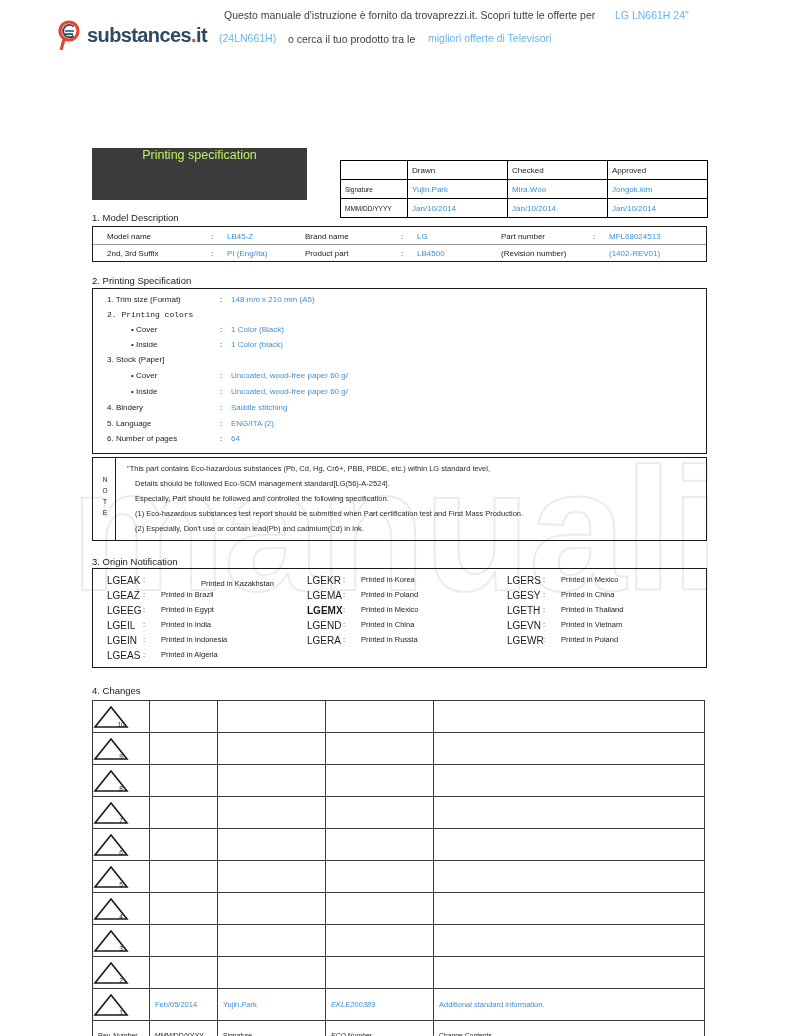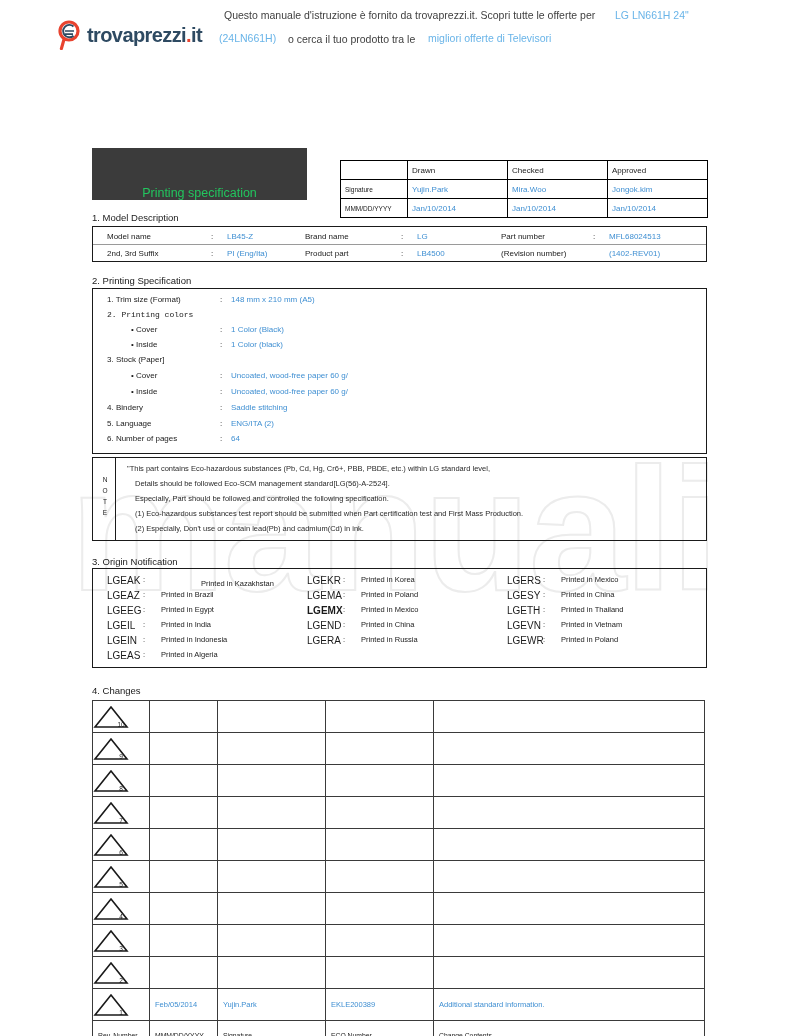--- a/index.html
+++ b/index.html
@@ -84,23 +84,23 @@
     left: 0; top: 0;
     width: 800px; height: 1036px;
     z-index: 2;
   }
 
   .title-box {
     position: absolute;
     left: 92px; top: 148px;
     width: 215px; height: 52px;
     background: #3b3b3b;
-    color: #22c55e;
+    color: #bef264;
     display: flex;
-    align-items: flex-end;
+    align-items: flex-start;
     justify-content: center;
     font-size: 12.5px;
   }
 
   
   .appr {
     position: absolute;
     left: 340px; top: 160px;
     width: 368px;
     border-collapse: collapse;
@@ -179,21 +179,21 @@
   #changes td {
     border: 1px solid #3a3a3a;
     height: 29px;
     font-size: 7.5px;
     padding: 1px 5px;
     vertical-align: middle;
   }
   #changes td.c-rev { width: 56px; padding: 0; }
   #changes td.c-date { width: 57px; }
   #changes td.c-sign { width: 97px; }
-  #changes td.c-eco { width: 97px; }
+  #changes td.c-eco { width: 97px; font-style: italic; }
   #changes td.c-chg { width: auto; }
   #changes tr.filled td { color: #3f8fd2; }
   #changes tr.hdrow td { color: #1a1a1a; font-size: 6.8px; height: 26px; }
 
   .tri {
     position: relative;
     width: 36px; height: 24px;
     margin: 2px auto 0 auto;
   }
   .tri svg { display: block; }
@@ -214,21 +214,21 @@
 
   <div id="tp-logo">
     <span class="mark">
       <svg width="26" height="30" viewBox="0 0 26 30">
         <circle cx="13" cy="11" r="9" fill="none" stroke="#e8432f" stroke-width="3.2"></circle>
         <path d="M9 11 h9 M9 14.2 h8" stroke="#2e4a62" stroke-width="1.7" fill="none"></path>
         <path d="M17.5 6.5 a6.2 6.2 0 1 0 0 9.2" fill="none" stroke="#2e4a62" stroke-width="1.9"></path>
         <path d="M8.2 18.6 L5.4 28.6" stroke="#e8432f" stroke-width="3.2" stroke-linecap="round" fill="none"></path>
       </svg>
     </span>
-    <span class="wordmark"><span>trovaprezzi</span><span class="dot">.</span><span class="it">it</span></span>
+    <span class="wordmark"><span>substances</span><span class="dot">.</span><span class="it">it</span></span>
   </div>
 
   <div class="tp-line" id="tp-l1">Questo manuale d'istruzione è fornito da trovaprezzi.it. Scopri tutte le offerte per</div>
   <div class="tp-line" id="tp-prod">LG LN661H 24"</div>
   <div class="tp-line" id="tp-l2a">(24LN661H)</div>
   <div class="tp-line" id="tp-l2b">o cerca il tuo prodotto tra le</div>
   <div class="tp-line" id="tp-l2c">migliori offerte di Televisori</div>
 </div>
 
 <div id="sheet">

